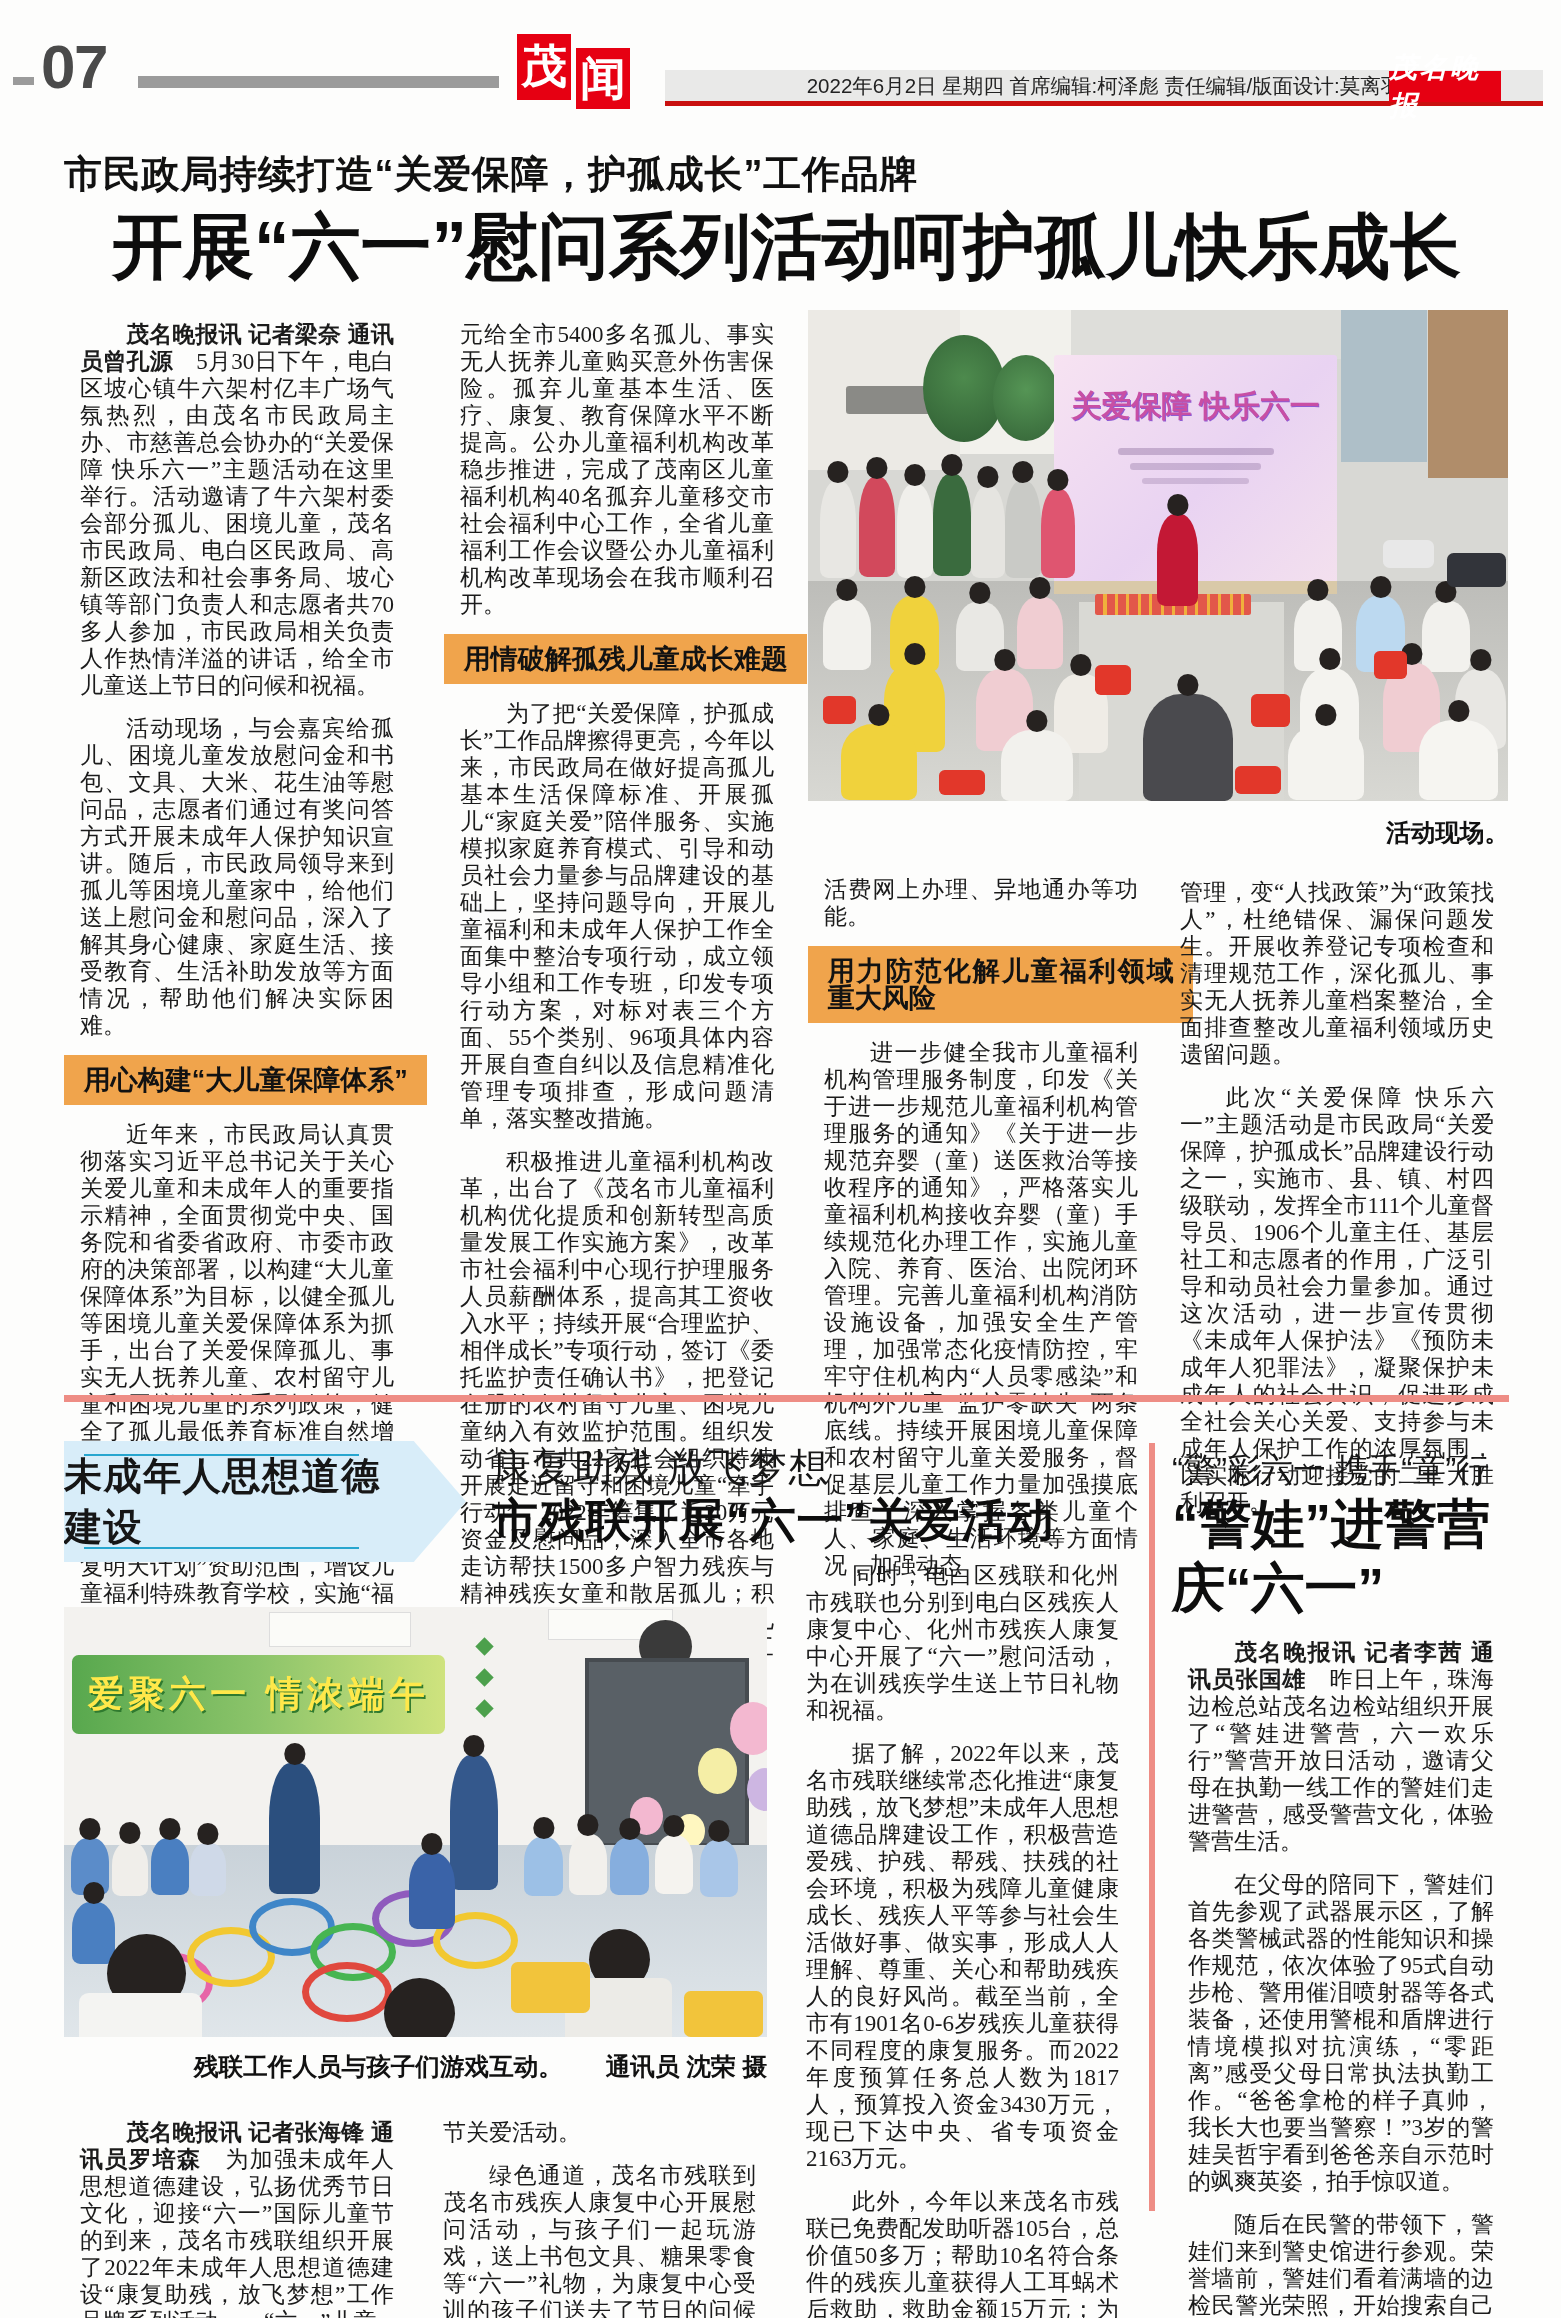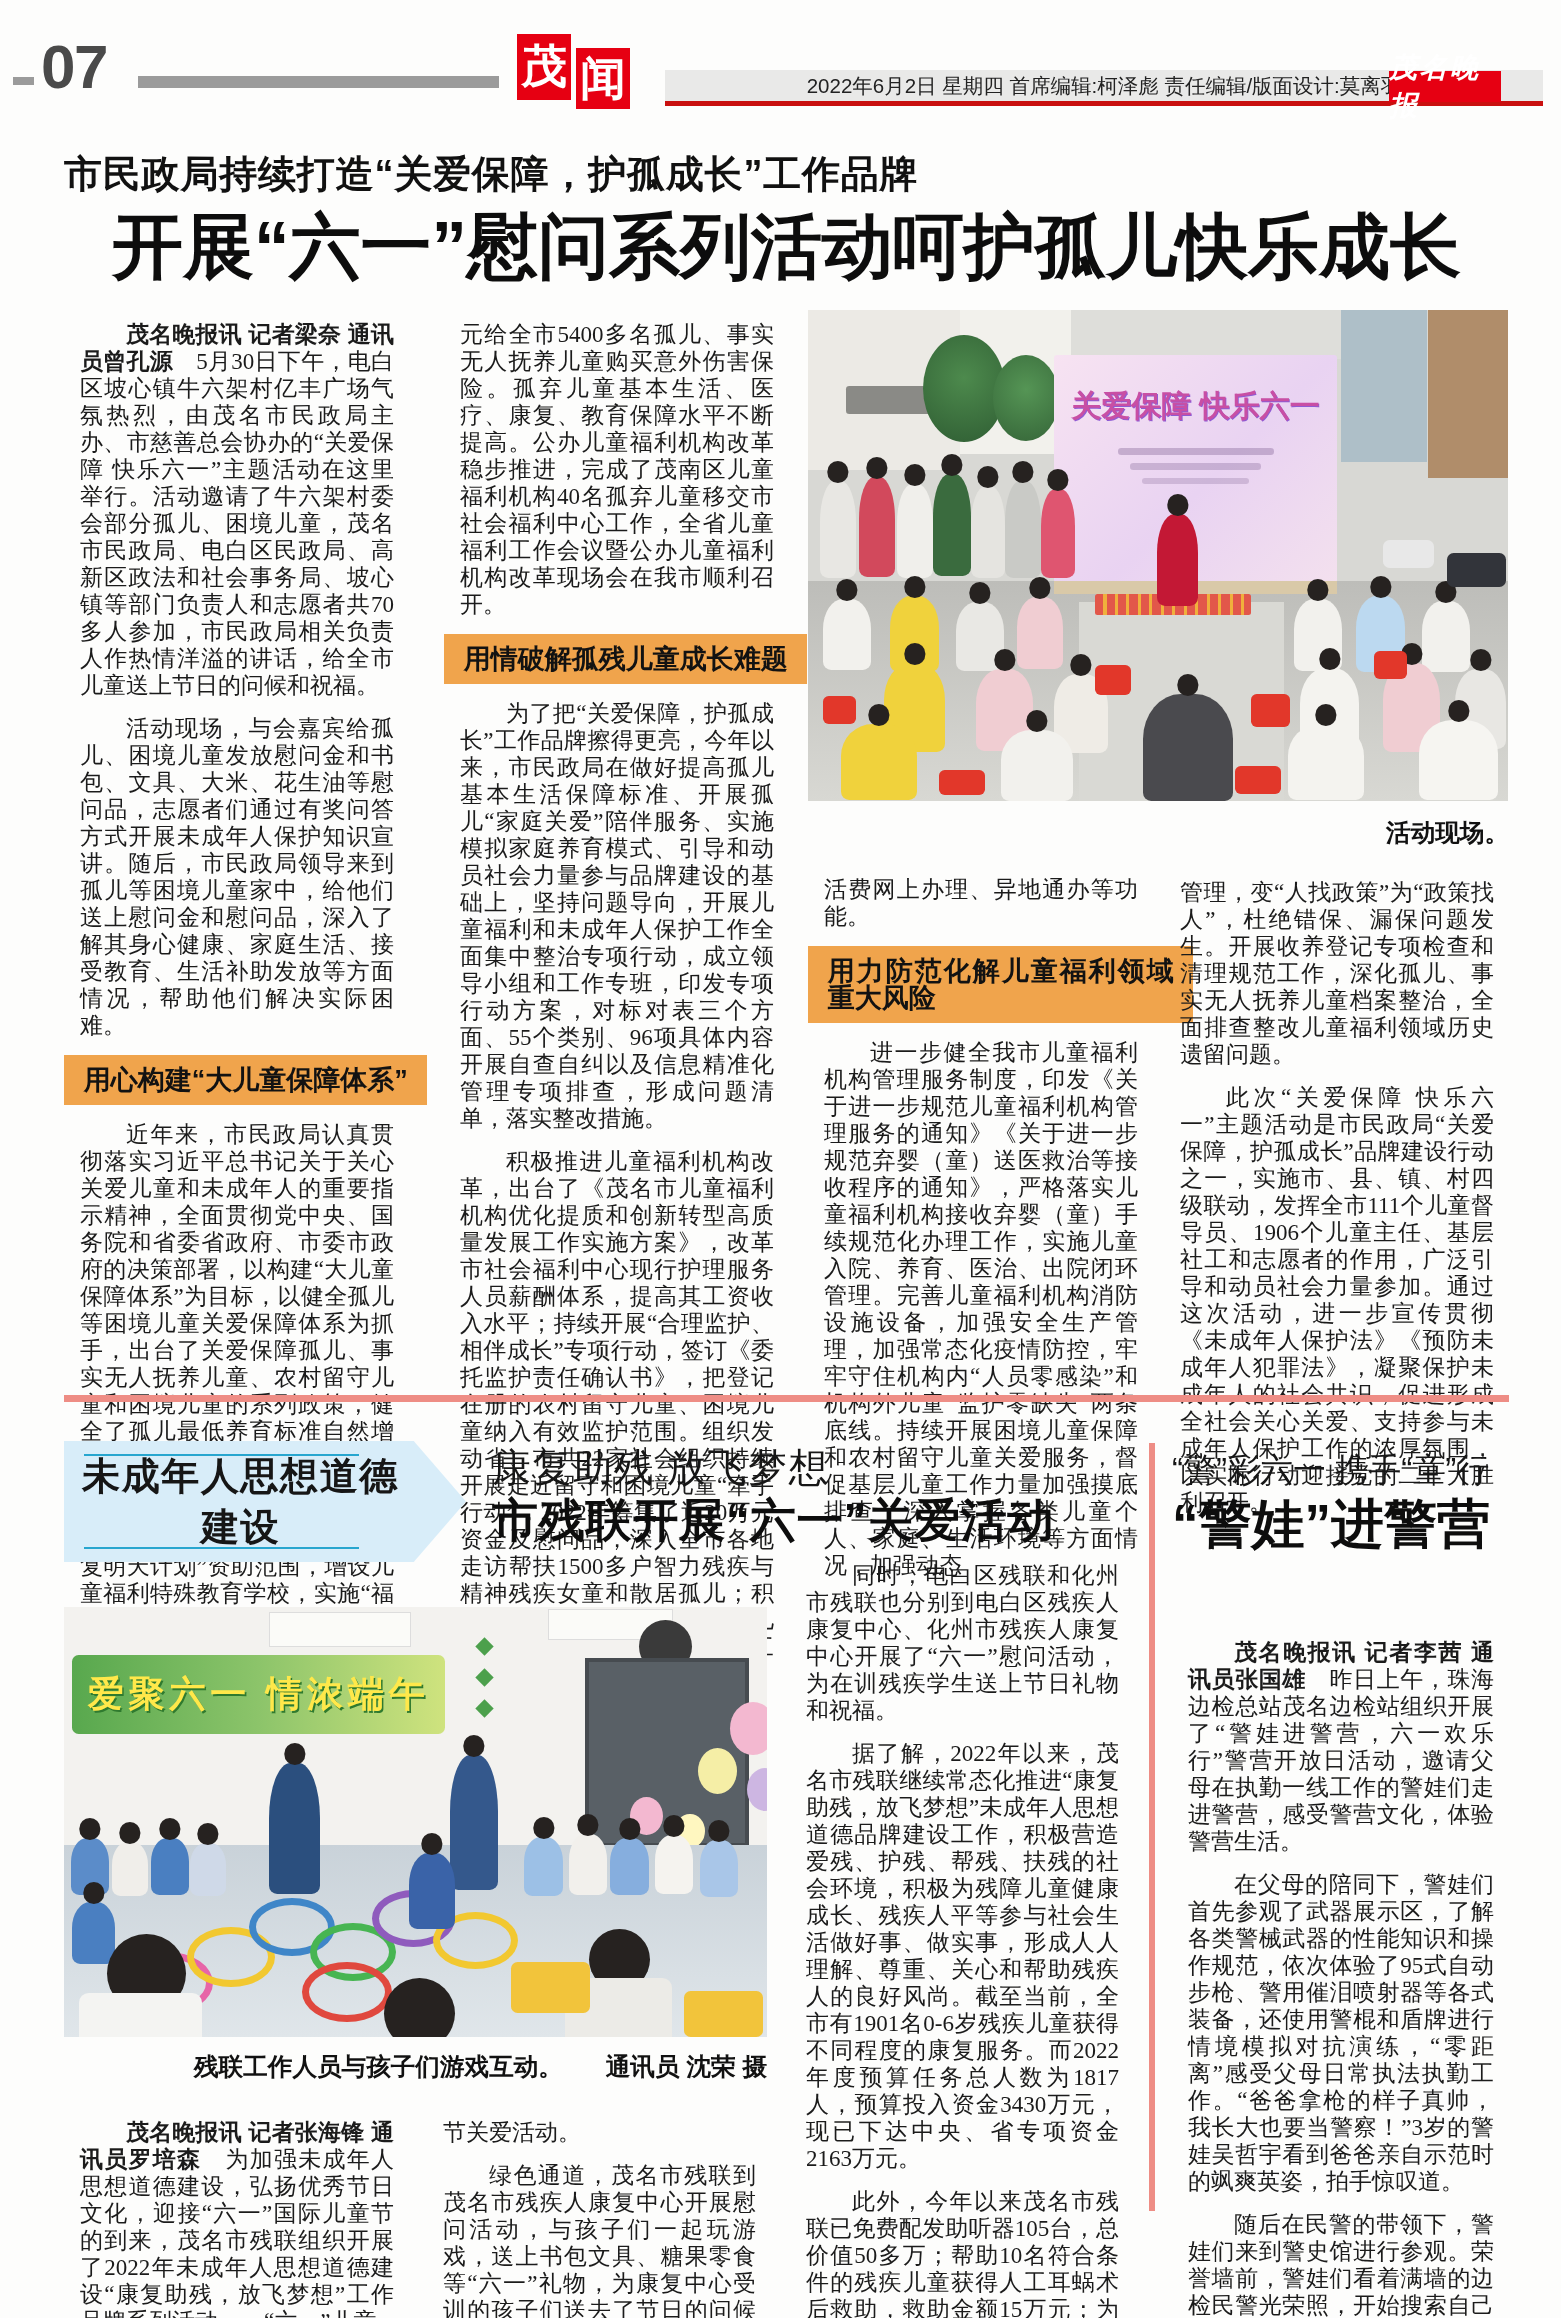--- a/index.html
+++ b/index.html
@@ -161,21 +161,21 @@
     <div class="stool" style="left:566px;top:341px;width:33px;height:28px;"></div>
     <div class="stool" style="left:427px;top:456px;width:46px;height:28px;"></div>
     <div class="stool" style="left:14.8px;top:386px;width:33px;height:28px;"></div>
 
     <div class="abs" style="left:575px;top:230px;width:51px;height:28px;background:#e8e8e8;border-radius:6.6px;"></div>
     <div class="abs" style="left:639px;top:243px;width:59px;height:34px;background:#32343a;border-radius:6.6px;"></div>
   </div>
 
   <div class="abs pinkrule" style="left:64px;top:1395px;width:1445px;height:7.4px;"></div>
 
-  <div class="badge" style="left:64px;top:1441px;width:402px;height:121px;text-align:center;">
+  <div class="badge" style="left:64px;top:1441px;width:402px;height:121px;">
     <div class="badge-rule" style="top:13px;"></div>
     <div class="badge-inner">未成年人思想道德建设</div>
     <div class="badge-rule" style="bottom:13px;"></div>
   </div>
 
   <div class="abs kicker2" style="left:492px;top:1441px;">康复助残 放飞梦想</div>
   <div class="abs title2" style="left:492px;top:1490px;">市残联开展“六一”关爱活动</div>
 
   <div class="photo" style="left:64px;top:1607px;width:703px;height:430px;background:#f3f2ef;">
 
@@ -248,20 +248,21 @@
   <div class="col" style="left:790px;top:1546px;width:345px;">
     <p class="indent">同时，电白区残联和化州市残联也分别到电白区残疾人康复中心、化州市残疾人康复中心开展了“六一”慰问活动，为在训残疾学生送上节日礼物和祝福。</p>
     <p class="indent">据了解，2022年以来，茂名市残联继续常态化推进“康复助残，放飞梦想”未成年人思想道德品牌建设工作，积极营造爱残、护残、帮残、扶残的社会环境，积极为残障儿童健康成长、残疾人平等参与社会生活做好事、做实事，形成人人理解、尊重、关心和帮助残疾人的良好风尚。截至当前，全市有1901名0-6岁残疾儿童获得不同程度的康复服务。而2022年度预算任务总人数为1817人，预算投入资金3430万元，现已下达中央、省专项资金2163万元。</p>
     <p class="indent">此外，今年以来茂名市残联已免费配发助听器105台，总价值50多万；帮助10名符合条件的残疾儿童获得人工耳蜗术后救助，救助金额15万元；为90名符合条件的残疾儿童提供免费的辅助器具适配服务，救助金额达11.85万元；为60名符合条件的残疾儿童提供免费的踝足矫型器，救助金额达6万元；组织捐赠图书268册，价值3万多元。</p>
   </div>
 
   <div class="abs pinkrule" style="left:1149px;top:1443px;width:5.7px;height:768px;"></div>
 
   <div class="abs kicker3" style="left:1172px;top:1448px;">“警”彩六一 携手“童”行</div>
   <div class="abs title3" style="left:1172px;top:1489px;">“警娃”进警营</div>
+  <div class="abs title3" style="left:1172px;top:1553px;">庆“六一”</div>
 
   <div class="col" style="left:1172px;top:1623px;width:338px;">
     <p class="indent"><span class="lead">茂名晚报讯 记者李茜 通讯员张国雄</span> <span>昨日上午，珠海边检总站茂名边检站组织开展了“警娃进警营，六一欢乐行”警营开放日活动，邀请父母在执勤一线工作的警娃们走进警营，感受警营文化，体验警营生活。</span></p>
     <p class="indent">在父母的陪同下，警娃们首先参观了武器展示区，了解各类警械武器的性能知识和操作规范，依次体验了95式自动步枪、警用催泪喷射器等各式装备，还使用警棍和盾牌进行情境模拟对抗演练，“零距离”感受父母日常执法执勤工作。“爸爸拿枪的样子真帅，我长大也要当警察！”3岁的警娃吴哲宇看到爸爸亲自示范时的飒爽英姿，拍手惊叹道。</p>
     <p class="indent">随后在民警的带领下，警娃们来到警史馆进行参观。荣誉墙前，警娃们看着满墙的边检民警光荣照，开始搜索自己爸爸妈妈的照片，认真聆听每一枚奖牌、每一张照片背后的故事，进一步增进了对父母工作的理解，自豪感满满。此次活动让警娃们零距离感受到别样的警营生活，有效搭建了亲子间的沟通桥梁，营造了和谐的警营大家庭氛围，为“六一”儿童节增添了不一样的“警”彩。</p>
   </div>
 
 </div>
 
 

